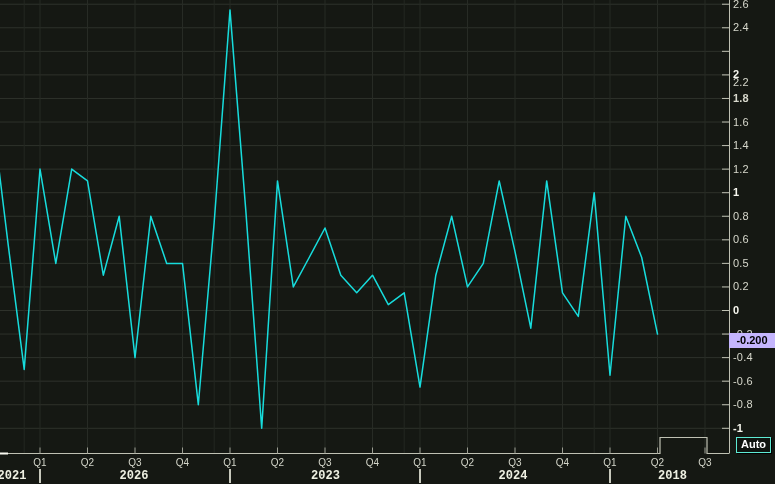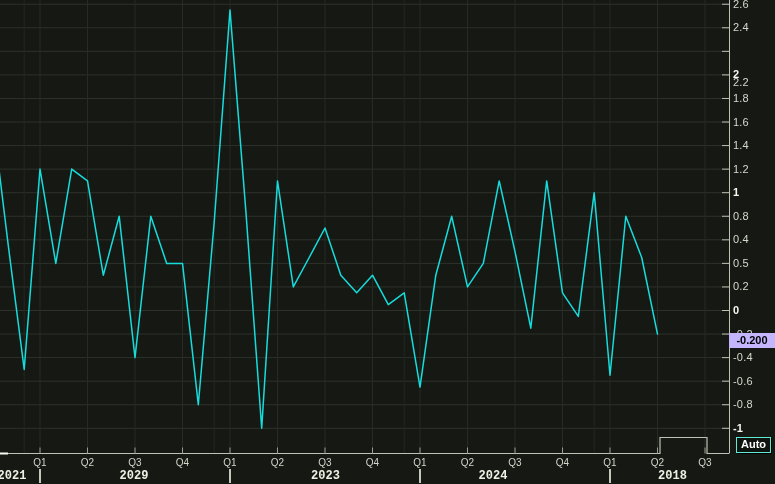--- a/index.html
+++ b/index.html
@@ -107,27 +107,27 @@
       <line x1="657.5" y1="447.5" x2="657.5" y2="453.5" stroke="#9b9d92" stroke-width="1"></line>
       <line x1="705" y1="447.5" x2="705" y2="453.5" stroke="#9b9d92" stroke-width="1"></line>
       <polyline points="-7.5,116.1 8.3,245.7 24.2,369.4 40.0,169.1 55.8,263.4 71.7,169.1 87.5,180.9 103.3,275.2 119.2,216.3 135.0,357.6 150.8,216.3 166.7,263.4 182.5,263.4 198.3,404.7 214.2,222.2 230.0,10.1 245.8,210.4 261.7,428.3 277.5,180.9 293.3,286.9 309.2,257.5 325.0,228.0 340.8,275.2 356.7,292.8 372.5,275.2 388.3,304.6 404.2,292.8 420.0,387.1 435.8,275.2 451.7,216.3 467.5,286.9 483.3,263.4 499.2,180.9 515.0,251.6 530.8,328.2 546.7,180.9 562.5,292.8 578.3,316.4 594.2,192.7 610.0,375.3 625.8,216.3 641.7,257.5 657.5,334.1" fill="none" stroke="#17dcdc" stroke-width="1.5" stroke-linejoin="round" stroke-linecap="round"></polyline>
     </svg>
 
   <div id="ylabels">
       <div class="ylab" style="top: -1.28px;">2.6</div>
       <div class="ylab" style="top: 22.28px;">2.4</div>
       <div class="ylab" style="top: 45.84px; margin-top: 31px;">2.2</div>
       <div class="ylab bold" style="top: 69.4px;">2</div>
-      <div class="ylab" style="top: 92.96px;">1.8</div>
+      <div class="ylab" style="top: 92.96px; font-weight: bold;">1.8</div>
       <div class="ylab" style="top: 116.52px;">1.6</div>
       <div class="ylab" style="top: 140.08px;">1.4</div>
       <div class="ylab" style="top: 163.64px;">1.2</div>
       <div class="ylab bold" style="top: 187.2px;">1</div>
       <div class="ylab" style="top: 210.76px;">0.8</div>
-      <div class="ylab" style="top: 234.32px;">0.4</div>
+      <div class="ylab" style="top: 234.32px;">0.6</div>
       <div class="ylab" style="top: 257.88px;">0.5</div>
       <div class="ylab" style="top: 281.44px;">0.2</div>
       <div class="ylab bold" style="top: 305px;">0</div>
       <div class="ylab" style="top: 328.56px;">-0.2</div>
       <div class="ylab" style="top: 352.12px;">-0.4</div>
       <div class="ylab" style="top: 375.68px;">-0.6</div>
       <div class="ylab" style="top: 399.24px;">-0.8</div>
       <div class="ylab bold" style="top: 422.8px;">-1</div>
     </div>
   <div id="xlabels">
@@ -140,23 +140,23 @@
       <div class="qlab" style="left: 325px;">Q3</div>
       <div class="qlab" style="left: 372.5px;">Q4</div>
       <div class="qlab" style="left: 420px;">Q1</div>
       <div class="qlab" style="left: 467.5px;">Q2</div>
       <div class="qlab" style="left: 515px;">Q3</div>
       <div class="qlab" style="left: 562.5px;">Q4</div>
       <div class="qlab" style="left: 610px;">Q1</div>
       <div class="qlab" style="left: 657.5px;">Q2</div>
       <div class="qlab" style="left: 705px;">Q3</div>
       <div class="yrlab" style="left: 12px;">2021</div>
-      <div class="yrlab" style="left: 134px;">2029</div>
+      <div class="yrlab" style="left: 134px;">2026</div>
       <div class="yrlab" style="left: 325.5px;">2023</div>
-      <div class="yrlab" style="left: 493px;">2024</div>
+      <div class="yrlab" style="left: 513px;">2024</div>
       <div class="yrlab" style="left: 672.5px;">2018</div>
       <div class="yrtick" style="left: 40px;"></div>
       <div class="yrtick" style="left: 230px;"></div>
       <div class="yrtick" style="left: 420px;"></div>
       <div class="yrtick" style="left: 610px;"></div>
     </div>
 
   <div class="badge" style="background: #c4b5fd;">-0.200</div>
 
   <div class="autobtn">Auto</div>

